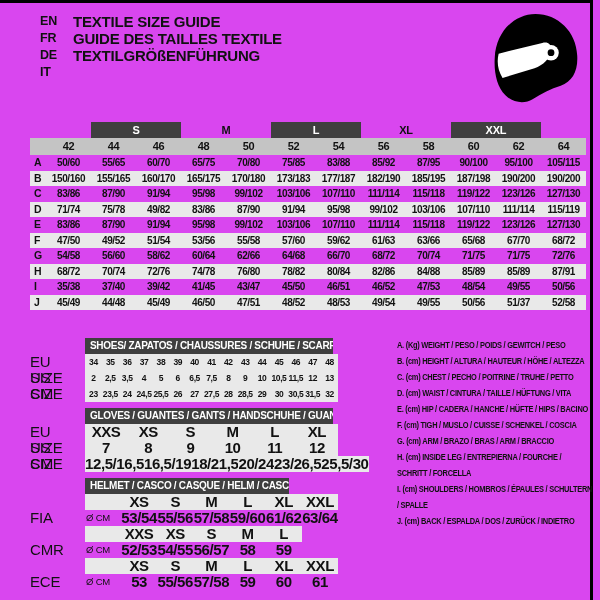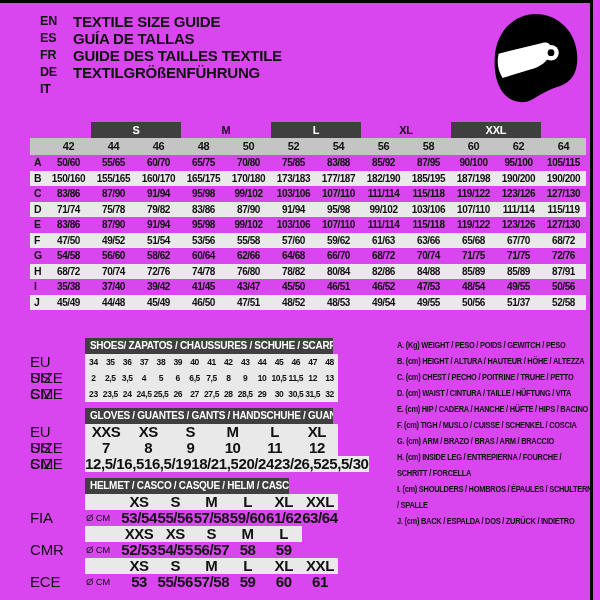--- a/index.html
+++ b/index.html
@@ -59,24 +59,20 @@
 <div class="frame">
   <div class="top-line"></div>
   <div class="right-line"></div>
 
   <div id="langs">
       <div class="lang-row">
         <div class="lang-code">EN</div>
         <div class="lang-title">TEXTILE SIZE GUIDE</div>
       </div>
       <div class="lang-row">
-        <div class="lang-code">ES</div>
-        <div class="lang-title">GUÍA DE TALLAS</div>
-      </div>
-      <div class="lang-row">
         <div class="lang-code">FR</div>
         <div class="lang-title">GUIDE DES TAILLES TEXTILE</div>
       </div>
       <div class="lang-row">
         <div class="lang-code">DE</div>
         <div class="lang-title">TEXTILGRÖßENFÜHRUNG</div>
       </div>
       <div class="lang-row">
         <div class="lang-code">IT</div>
       </div>
@@ -155,21 +151,21 @@
           <div class="m-cell">111/114</div>
           <div class="m-cell">115/118</div>
           <div class="m-cell">119/122</div>
           <div class="m-cell">123/126</div>
           <div class="m-cell">127/130</div>
         </div>
         <div class="apparel-row m-row shaded">
           <div class="m-label">D</div>
           <div class="m-cell">71/74</div>
           <div class="m-cell">75/78</div>
-          <div class="m-cell">79/82</div>
+          <div class="m-cell">49/82</div>
           <div class="m-cell">83/86</div>
           <div class="m-cell">87/90</div>
           <div class="m-cell">91/94</div>
           <div class="m-cell">95/98</div>
           <div class="m-cell">99/102</div>
           <div class="m-cell">103/106</div>
           <div class="m-cell">107/110</div>
           <div class="m-cell">111/114</div>
           <div class="m-cell">115/119</div>
         </div>

